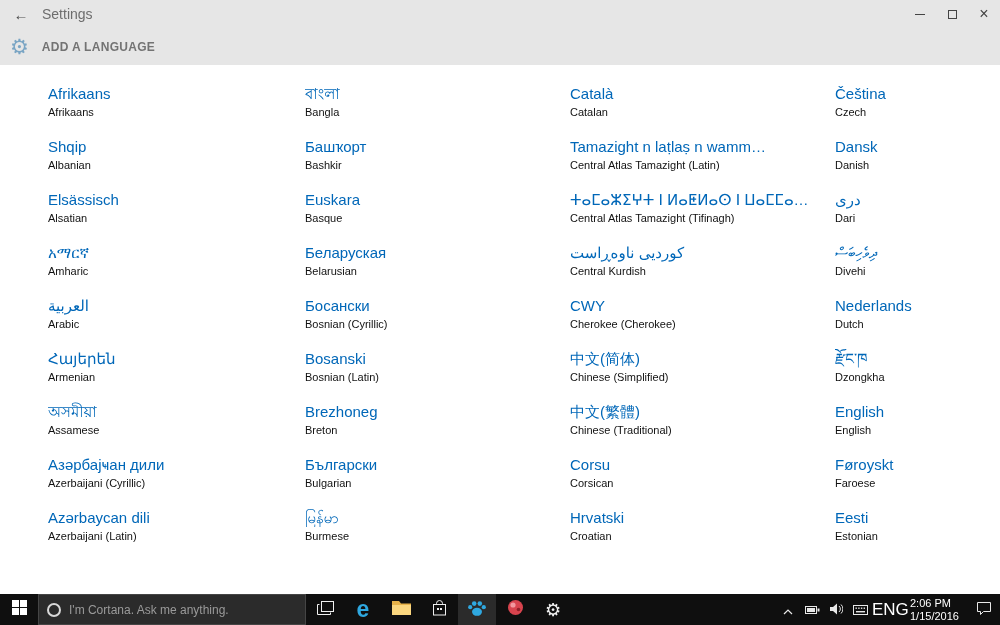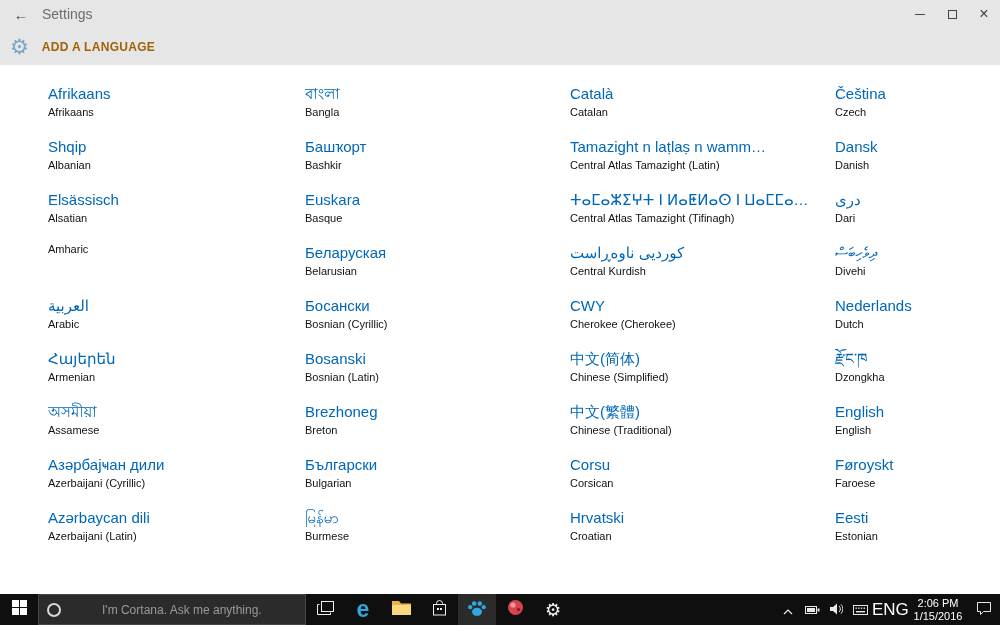--- a/index.html
+++ b/index.html
@@ -12,48 +12,48 @@
   .back-btn { width:42px; height:28px; background:transparent; border:none; font-size:15px; color:#4a4a4a; cursor:pointer; }
   .win-title { font-size:14px; color:#6d6d6d; }
   .win-controls { margin-left:auto; display:flex; height:28px; }
   .win-btn { width:32px; height:28px; display:flex; align-items:center; justify-content:center; color:#444; cursor:pointer; }
   .min-glyph { width:10px; border-top:1px solid #444; display:inline-block; }
   .max-glyph { width:9px; height:9px; border:1px solid #444; display:inline-block; }
   .close-glyph { font-size:16px; line-height:16px; }
 
   .header-row { height:37px; display:flex; align-items:center; padding-left:8px; }
   .gear-logo { font-size:21px; color:var(--gear-blue,#7aa5c4); margin:0 13px 0 2px; }
-  .page-title { font-size:12px; font-weight:bold; color:#a16207; letter-spacing:.3px; }
+  .page-title { font-size:12px; font-weight:bold; color:#737373; letter-spacing:.3px; }
 
   
   .content { padding:19px 0 0 48px; height:529px; display:grid; grid-template-columns:257px 265px 265px auto; }
   .lang-col { display:flex; flex-direction:column; }
   .lang-tile { height:53px; cursor:pointer; padding-right:14px; }
   .lang-native { font-size:15px; line-height:19px; color:var(--accent-blue,#0067b8); margin-bottom:3px;
                  white-space:nowrap; overflow:hidden; text-overflow:ellipsis; }
   .lang-english { font-size:11px; color:#111; }
 
   
   .taskbar { position:absolute; left:0; bottom:0; width:1000px; height:31px;
              background:var(--taskbar-black,#0f0f0f); display:flex; align-items:stretch; }
   .tb-btn { width:38px; display:flex; align-items:center; justify-content:center; cursor:pointer; }
   .tb-btn.active { background:#2b2b2b; }
   .search { width:268px; height:31px; background:#2b2b2b; border:1px solid #454545;
-            display:flex; align-items:center; padding-left:8px; cursor:text;gap:33px; }
+            display:flex; align-items:center; padding-left:8px; cursor:text; }
   .cortana-ring { width:14px; height:14px; border:2px solid #d8d8d8; border-radius:50%; flex:0 0 auto; }
   .search-input { background:transparent; border:none; outline:none; color:#9a9a9a; font-size:12px;
                   margin-left:8px; width:220px; font-family:"Liberation Sans", sans-serif; }
   .search-input::placeholder { color:#9a9a9a; }
   .edge-e { font-size:23px; font-weight:bold; color:#2ea8e0; line-height:23px; }
   .gear-white { font-size:18px; color:#f0f0f0; line-height:18px; }
 
   .tray { margin-left:auto; display:flex; align-items:center; padding-right:4px; }
   .tray-btn { width:24px; height:31px; display:flex; align-items:center; justify-content:center; cursor:pointer; }
   .tray-lang { width:32px; text-align:center; font-size:17px; color:#fff; cursor:pointer; }
-  .clock { text-align:center; font-size:11px; color:#fff; line-height:13px; margin:0 6px; cursor:pointer; width:56px; }
+  .clock { text-align:left; font-size:11px; color:#fff; line-height:13px; margin:0 6px; cursor:pointer; width:56px; }
 </style>
 </head>
 <body>
 
 <div class="window">
   <div class="topbar">
     <div class="titlebar-row">
       <button class="back-btn">
         <span>←</span>
       </button>
@@ -84,20 +84,21 @@
         </div>
         <div class="lang-tile">
           <div class="lang-native">Shqip</div>
           <div class="lang-english">Albanian</div>
         </div>
         <div class="lang-tile">
           <div class="lang-native">Elsässisch</div>
           <div class="lang-english">Alsatian</div>
         </div>
         <div class="lang-tile">
+          <div class="lang-native">አማርኛ</div>
           <div class="lang-english">Amharic</div>
         </div>
         <div class="lang-tile">
           <div class="lang-native">العربية</div>
           <div class="lang-english">Arabic</div>
         </div>
         <div class="lang-tile">
           <div class="lang-native">Հայերեն</div>
           <div class="lang-english">Armenian</div>
         </div>

